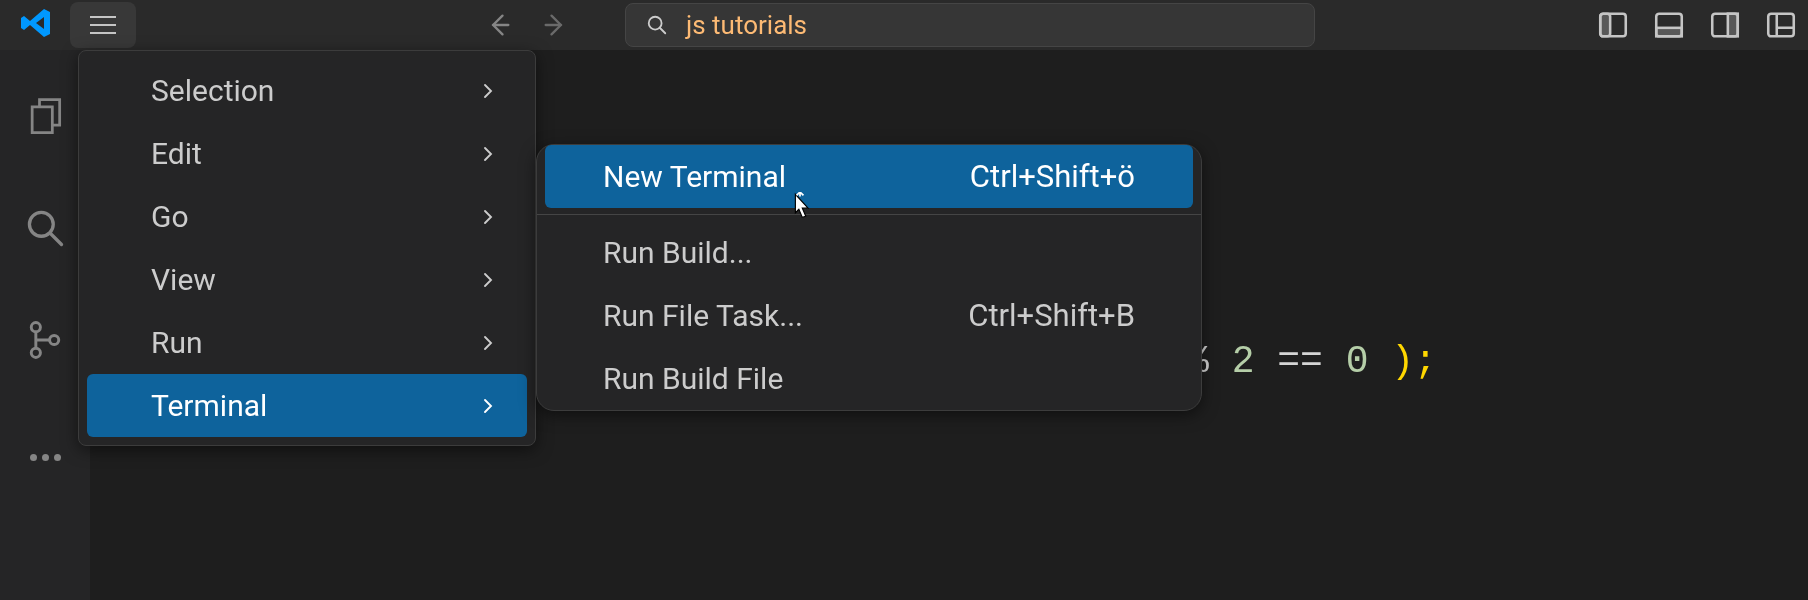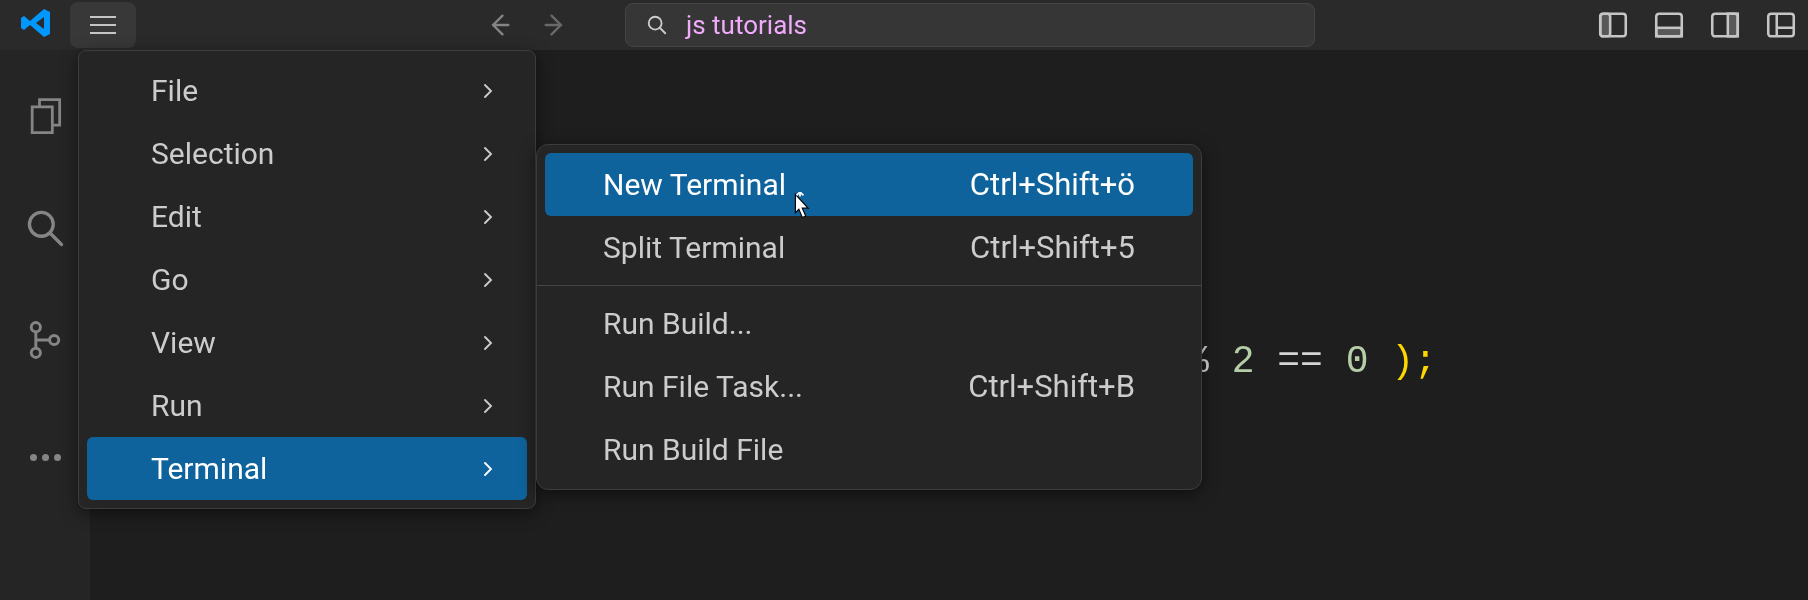--- a/index.html
+++ b/index.html
@@ -73,21 +73,21 @@
       display: flex;
       align-items: center;
       padding-left: 20px;
     }
     
     .search-icon-svg {
       margin-right: 18px;
     }
     
     .search-text {
-      color: #f0abfc;
+      color: #fdba74;
       font-size: 26px;
     }
     
     .layout-icons {
       position: absolute;
       right: 10px;
       display: flex;
       gap: 22px;
       align-items: center;
     }
@@ -165,23 +165,23 @@
     }
     
     
     .submenu {
       position: absolute;
       left: 536px;
       top: 144px;
       width: 666px;
       background: #252526;
       border: 1px solid #3c3c3c;
-      border-radius: 12px;
+      border-radius: 18px;
       box-shadow: 0 4px 16px rgba(0,0,0,0.5);
-      padding: 8px 0;
+      padding: 0 0;
     }
     
     .submenu-item {
       height: 63px;
       display: flex;
       align-items: center;
       justify-content: space-between;
       padding-left: 66px;
       padding-right: 66px;
       cursor: pointer;
@@ -324,26 +324,20 @@
   <span class="code-number">2</span>
   <span> </span>
   <span class="code-operator">==</span>
   <span> </span>
   <span class="code-number">0</span>
   <span class="code-paren">);</span>
 </div>
 
 <div class="main-menu">
   <div class="menu-item">
-    <span>File</span>
-    <svg width="18" height="18" viewBox="0 0 24 24">
-      <path d="M8 4 L16 12 L8 20" stroke="#cccccc" stroke-width="2.5" fill="none" stroke-linecap="round"></path>
-    </svg>
-  </div>
-  <div class="menu-item">
     <span>Selection</span>
     <svg width="18" height="18" viewBox="0 0 24 24">
       <path d="M8 4 L16 12 L8 20" stroke="#cccccc" stroke-width="2.5" fill="none" stroke-linecap="round"></path>
     </svg>
   </div>
   <div class="menu-item">
     <span>Edit</span>
     <svg width="18" height="18" viewBox="0 0 24 24">
       <path d="M8 4 L16 12 L8 20" stroke="#cccccc" stroke-width="2.5" fill="none" stroke-linecap="round"></path>
     </svg>
@@ -371,24 +365,20 @@
     <svg width="18" height="18" viewBox="0 0 24 24">
       <path d="M8 4 L16 12 L8 20" stroke="#ffffff" stroke-width="2.5" fill="none" stroke-linecap="round"></path>
     </svg>
   </div>
 </div>
 
 <div class="submenu">
   <div class="submenu-item selected">
     <span>New Terminal</span>
     <span class="shortcut">Ctrl+Shift+ö</span>
-  </div>
-  <div class="submenu-item">
-    <span>Split Terminal</span>
-    <span class="shortcut">Ctrl+Shift+5</span>
   </div>
   <div class="submenu-divider"></div>
   <div class="submenu-item">
     <span>Run Build...</span>
     <span class="shortcut"></span>
   </div>
   <div class="submenu-item">
     <span>Run File Task...</span>
     <span class="shortcut">Ctrl+Shift+B</span>
   </div>

